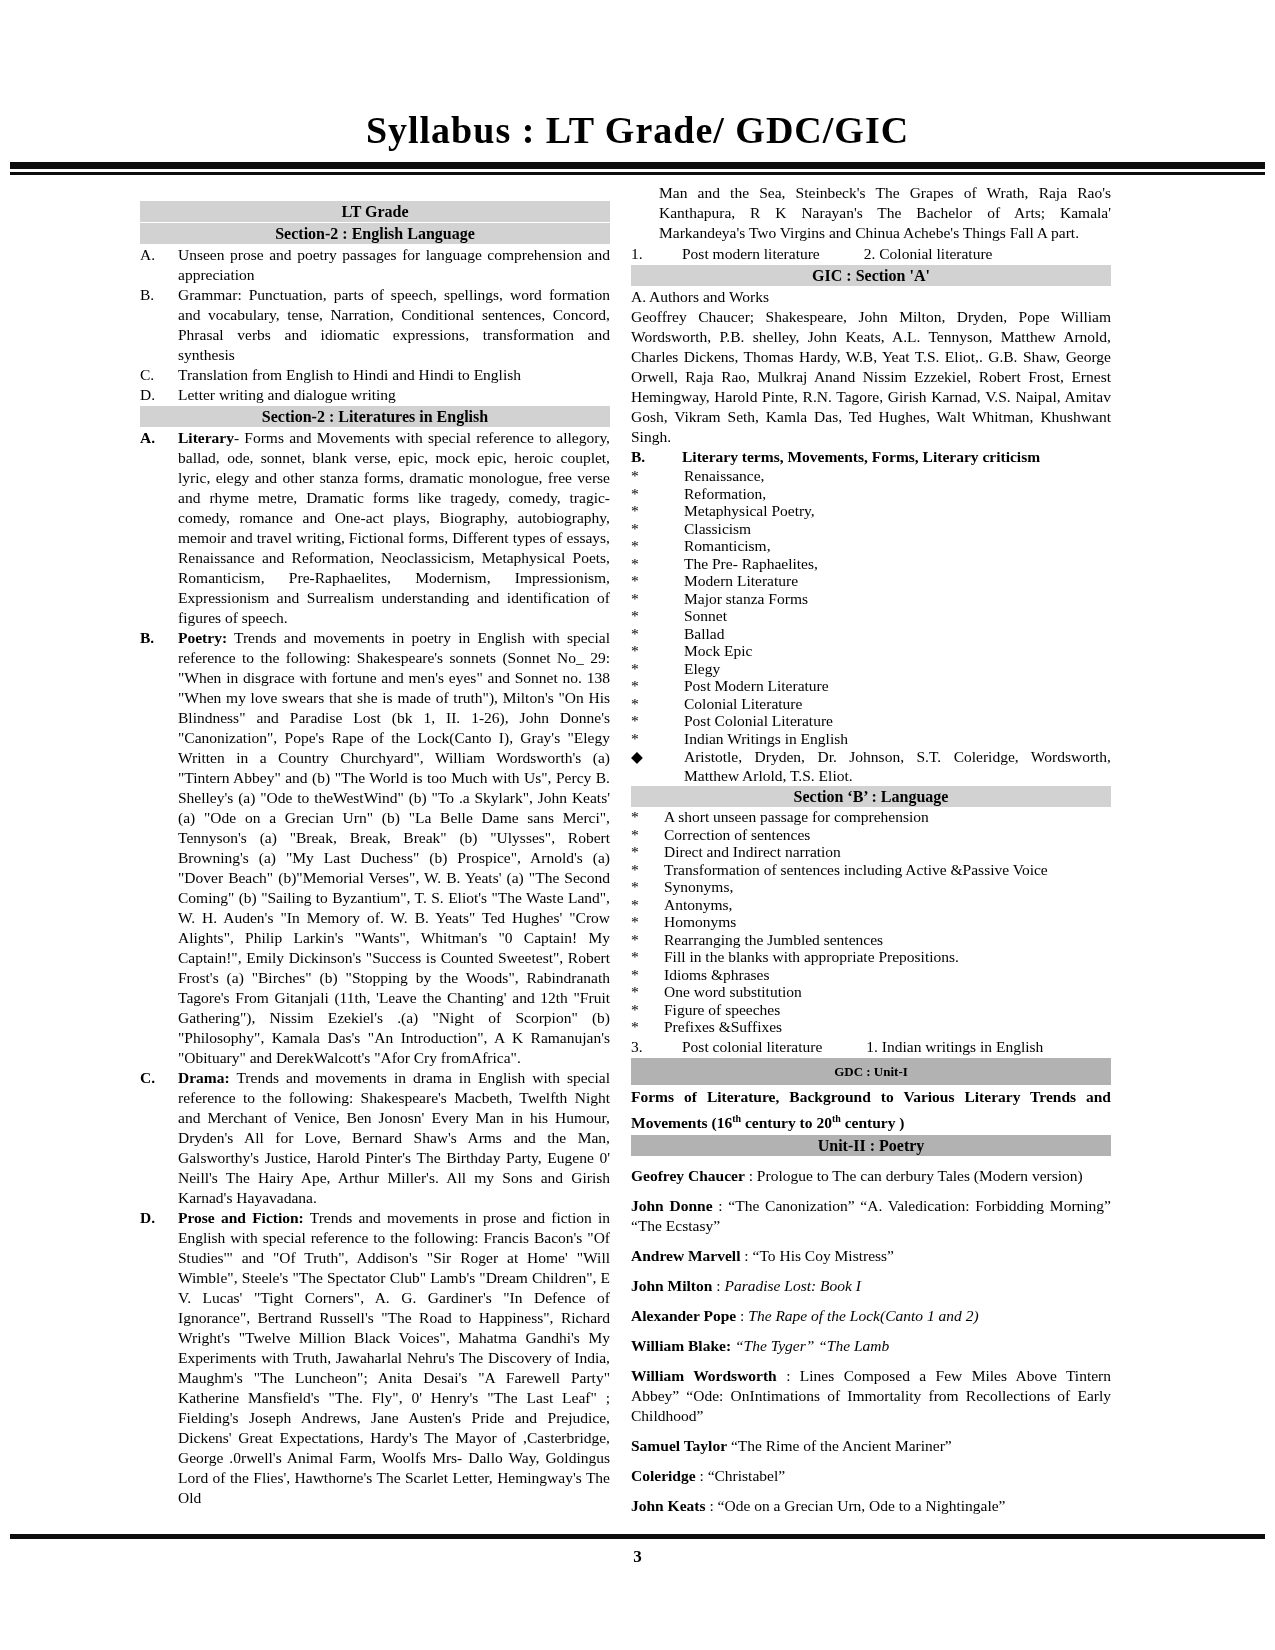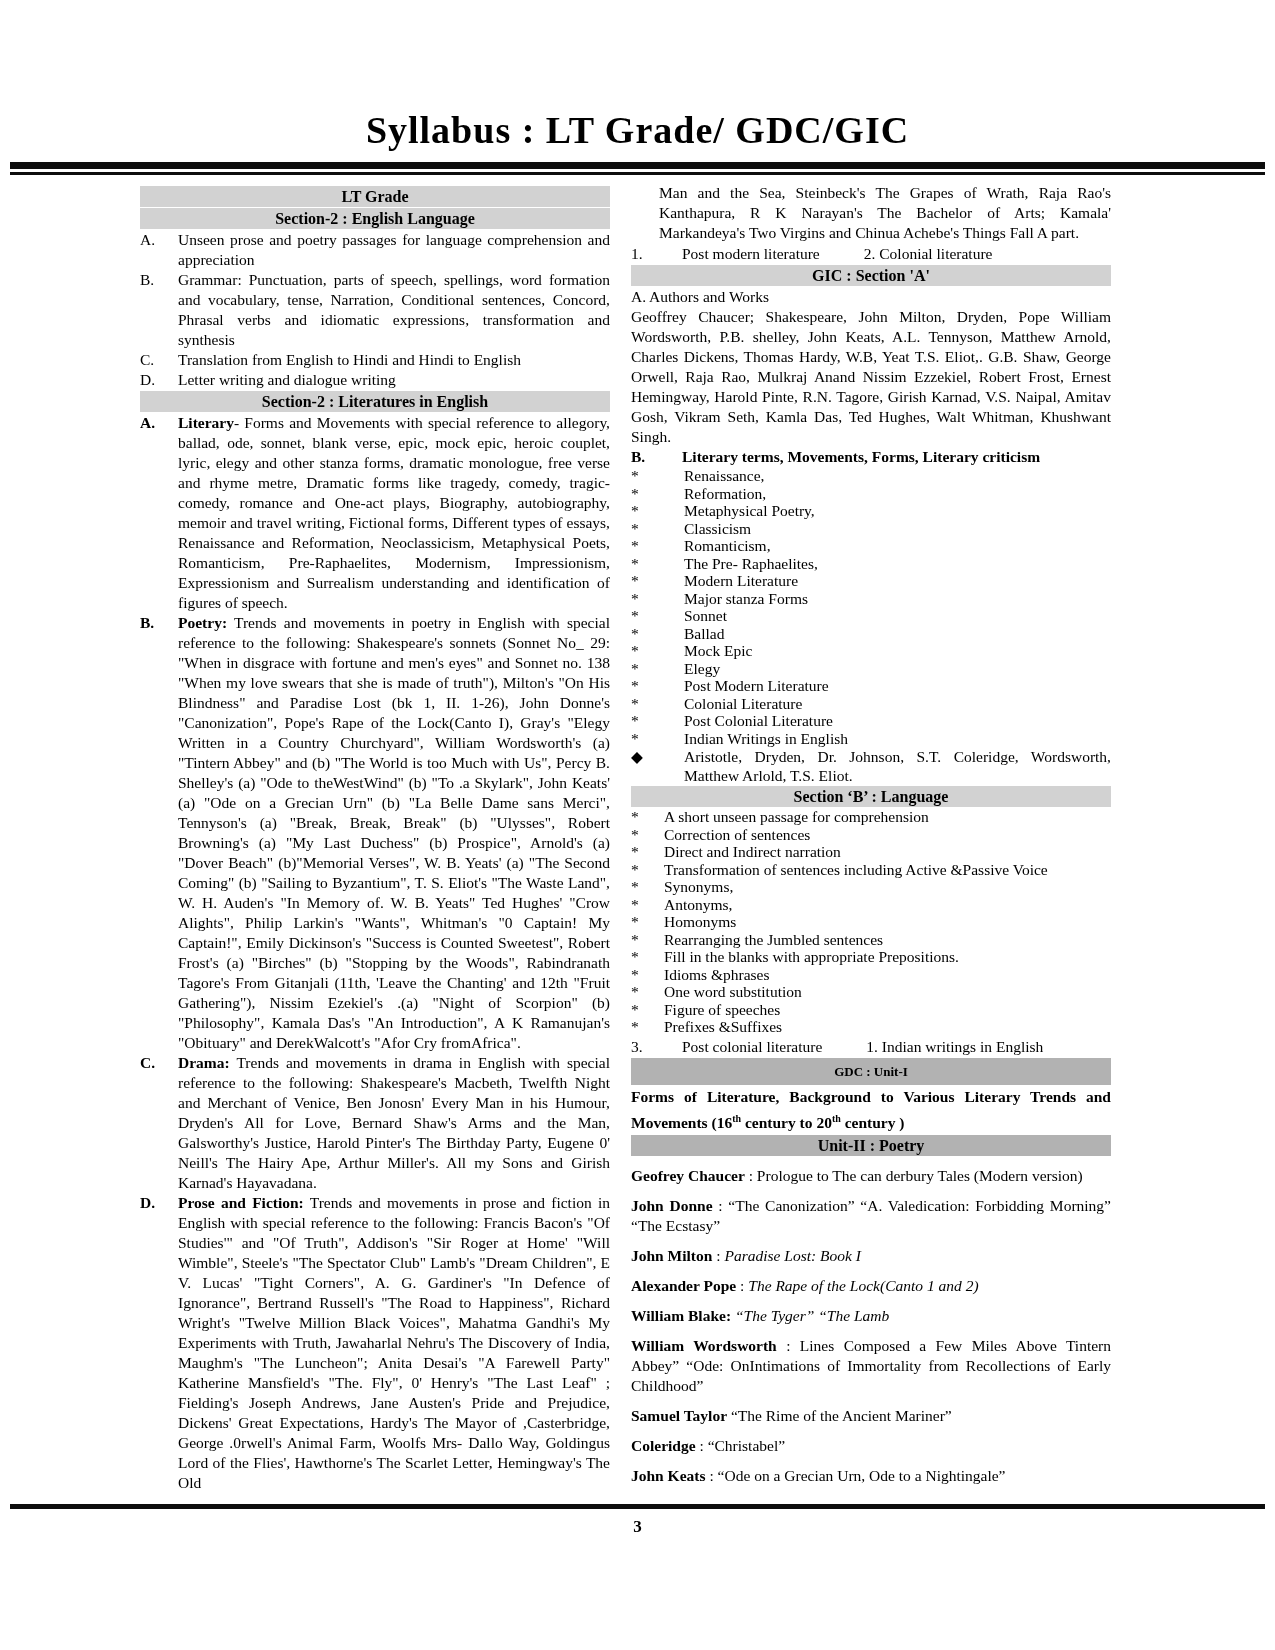--- a/index.html
+++ b/index.html
@@ -249,20 +249,21 @@
       </div>
 
       <div class="bar dark big">GDC : Unit-I</div>
 
       <p class="gdc-bold"><span>Forms of Literature, Background to Various Literary Trends and Movements (16</span><sup>th</sup><span> century to 20</span><sup>th</sup><span> century )</span></p>
 
       <div class="bar dark">Unit-II : Poetry</div>
 
       <p class="entry"><b>Geofrey Chaucer</b><span> : </span><span class="works">Prologue to The can derbury Tales (Modern version)</span></p>
       <p class="entry"><b>John Donne</b><span> : </span><span class="works">“The Canonization” “A. Valedication: Forbidding Morning” “The Ecstasy”</span></p>
+      <p class="entry"><b>Andrew Marvell</b><span> : </span><span class="works">“To His Coy Mistress”</span></p>
       <p class="entry"><b>John Milton</b><span> : </span><span class="works it">Paradise Lost: Book I</span></p>
       <p class="entry"><b>Alexander Pope</b><span> : </span><span class="works it">The Rape of the Lock(Canto 1 and 2)</span></p>
       <p class="entry"><b class="it">William Blake:</b><span> </span><span class="works it">“The Tyger” “The Lamb</span></p>
       <p class="entry"><b>William Wordsworth</b><span> : </span><span class="works">Lines Composed a Few Miles Above Tintern Abbey” “Ode: OnIntimations of Immortality from Recollections of Early Childhood”</span></p>
       <p class="entry"><b>Samuel Taylor</b><span> </span><span class="works">“The Rime of the Ancient Mariner”</span></p>
       <p class="entry"><b>Coleridge</b><span> : </span><span class="works">“Christabel”</span></p>
       <p class="entry"><b>John Keats</b><span> : </span><span class="works">“Ode on a Grecian Urn, Ode to a Nightingale”</span></p>
     </div>
   </div>
 

